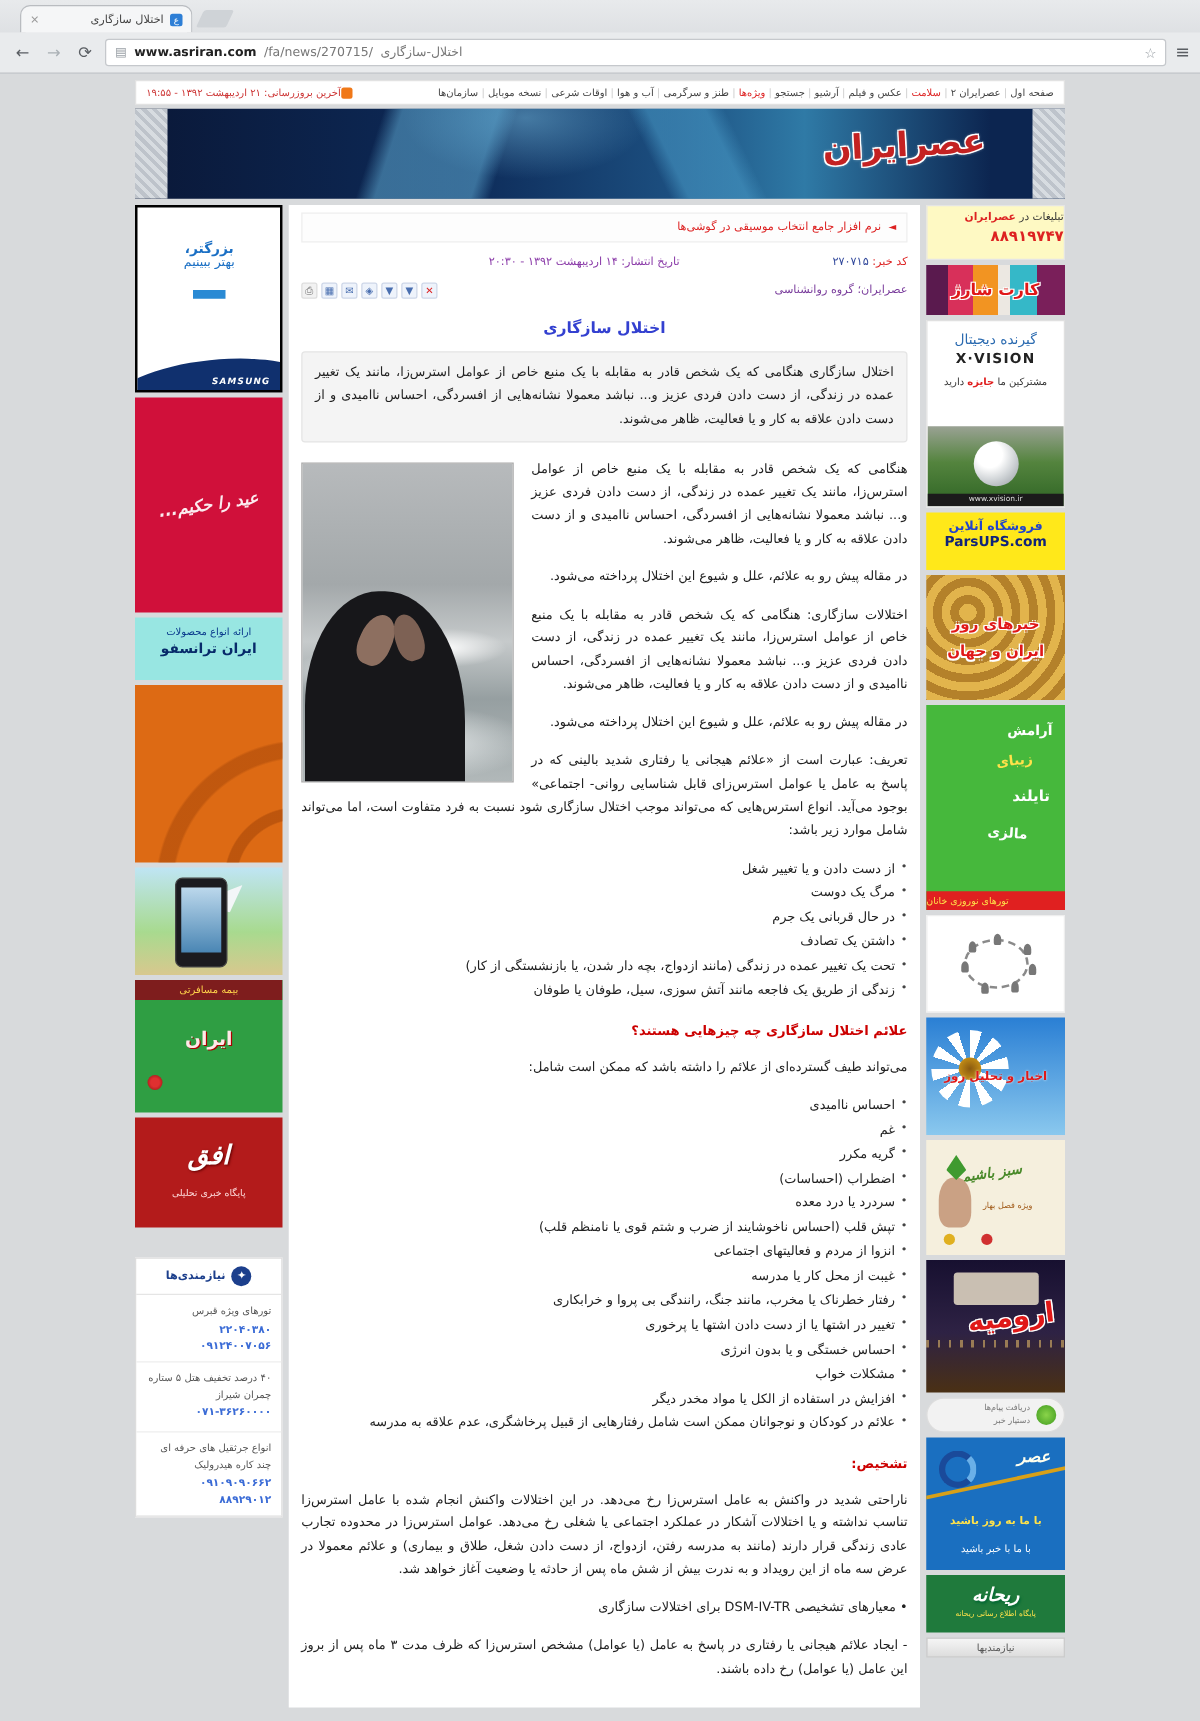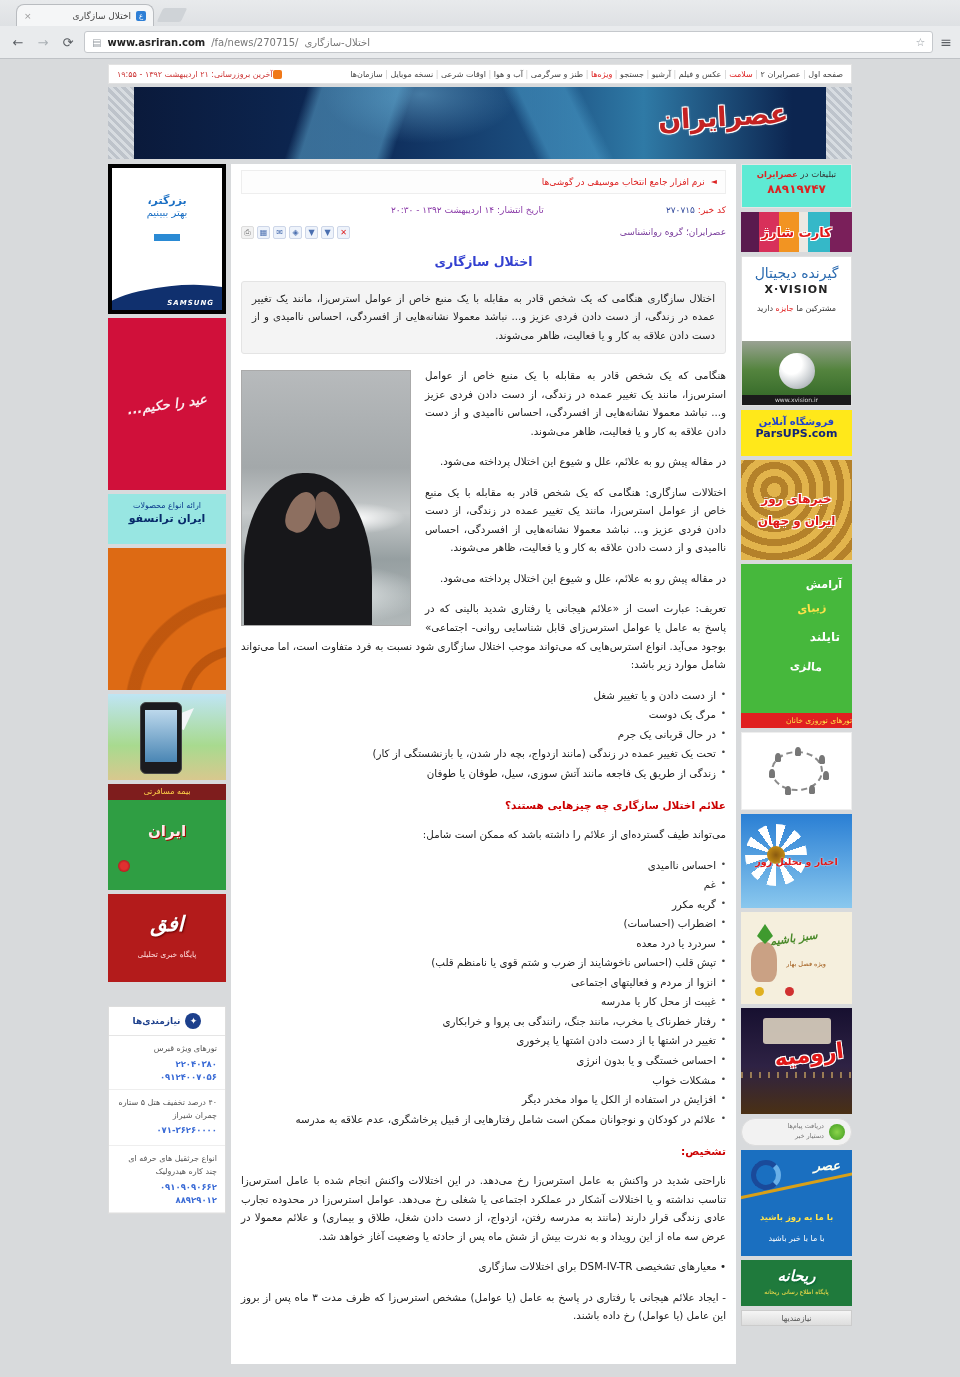--- a/index.html
+++ b/index.html
@@ -39,21 +39,21 @@
   .banner .orn.l{left:0}.banner .orn.r{right:0}
   .banner .logo{position:absolute;right:64px;top:14px;font-size:27px;font-weight:bold;color:#c42222;transform:rotate(-3deg);
     text-shadow:-1px -1px 0 #fff,1px -1px 0 #fff,-1px 1px 0 #fff,1px 1px 0 #fff,0 0 3px #fff}
   
   .cols{display:flex;gap:5px;margin-top:5px;align-items:flex-start}
   .col-l{width:118px;flex:none}
   .col-c{flex:1;background:#fff;padding:6px 10px 10px;min-height:1200px}
   .col-r{width:111px;flex:none}
   .ad{position:relative;overflow:hidden;margin-bottom:4px;direction:rtl;cursor:pointer}
   
-  .ad-samsung{height:150px;background:#fff;border:4px solid #000000}
+  .ad-samsung{height:150px;background:#fff;border:2px solid #000000}
   .ad-samsung .l1{color:#1a6fc4;font-weight:bold;font-size:11px;text-align:center;margin-top:26px}
   .ad-samsung .l2{color:#1a6fc4;font-size:10px;text-align:center}
   .ad-samsung .dash{width:26px;height:7px;background:#2a8ad4;margin:16px auto 0}
   .ad-samsung .curve{position:absolute;bottom:-28px;left:-20px;width:160px;height:52px;background:#10306e;border-radius:50% 50% 0 0;transform:rotate(-6deg)}
   .ad-samsung .brand{position:absolute;bottom:3px;right:8px;color:#fff;font-size:7px;font-weight:bold;letter-spacing:1px;font-style:italic}
   .ad-redcal{height:172px;background:#d0103a;display:flex;align-items:center;justify-content:center}
   .ad-redcal .cal{color:#fff;font-size:13px;font-style:italic;font-weight:bold;transform:rotate(-8deg);opacity:.92}
   .ad-transfo{height:50px;background:#98e6e2;text-align:center;padding-top:7px}
   .ad-transfo .l1{font-size:8px;color:#0a3a8c}
   .ad-transfo .l2{font-size:11px;color:#072a6a;font-weight:bold;margin-top:2px}
@@ -73,45 +73,45 @@
   .ad-ofogh .cal{color:#fff;font-size:21px;font-weight:bold;font-style:italic;margin-top:18px;text-shadow:1px 1px 2px #600}
   .ad-ofogh .sub{color:#ffdede;font-size:7.5px;margin-top:14px}
   .classifieds{margin-top:24px;background:#fff;border:1px solid #ddd;direction:rtl}
   .cl-head{display:flex;align-items:center;justify-content:center;gap:5px;border-bottom:1px solid #e5e5e5;padding:6px 4px}
   .compass{width:16px;height:16px;border-radius:50%;background:#1c3f8c;color:#fff;font-size:9px;line-height:16px;text-align:center;flex:none}
   .cl-title{font-size:9px;color:#1c3f8c;font-weight:bold}
   .cl-entry{padding:7px 8px;border-bottom:1px solid #eee}
   .cl-text{font-size:8px;color:#555;line-height:1.6}
   .cl-phone{font-size:8.5px;color:#3a6bd6;font-weight:bold;margin-top:3px;direction:ltr;text-align:right}
   
-  .ad-adshdr{height:44px;background:#5eead4;border:1px solid #e5e5e5;text-align:center;padding-top:4px}
+  .ad-adshdr{height:44px;background:#fef9c3;border:1px solid #e5e5e5;text-align:right;padding-top:4px}
   .ad-adshdr .t1{font-size:8.5px}.ad-adshdr .t1 b{color:#d22}
   .ad-adshdr .phone{color:#d22;font-weight:bold;font-size:12px;margin-top:3px;letter-spacing:1px}
   .ad-stripes{height:40px;background:linear-gradient(90deg,#5a1a4e 0 16%,#d8305a 16% 34%,#f29422 34% 52%,#ece8e2 52% 60%,#35b8c8 60% 80%,#7a1f5a 80% 100%);display:flex;align-items:center;justify-content:center}
   .ad-stripes .t{color:#e01818;font-weight:bold;font-size:13px;text-shadow:-1px -1px 0 #fff,1px -1px 0 #fff,-1px 1px 0 #fff,1px 1px 0 #fff}
   .ad-xvision{height:150px;background:#fff;border:1px solid #e0e0e0;text-align:center}
-  .ad-xvision .l1{color:#2a6ab0;font-size:14px;margin-top:8px}
+  .ad-xvision .l1{color:#2a6ab0;font-size:11px;margin-top:8px}
   .ad-xvision .brand{color:#222;font-weight:bold;font-size:11px;letter-spacing:1px;margin-top:2px}
   .ad-xvision .l2{font-size:8px;margin-top:8px;color:#333}
-  .ad-xvision .l2 .jz{color:#e02020;font-weight:normal}
+  .ad-xvision .l2 .jz{color:#e02020;font-weight:bold}
   .ad-xvision .field{position:absolute;bottom:0;left:0;right:0;height:64px;background:linear-gradient(#9aa294 0%,#54843e 45%,#2e6424 100%)}
   .ad-xvision .ball{position:absolute;bottom:16px;left:50%;margin-left:-18px;width:36px;height:36px;border-radius:50%;background:radial-gradient(circle at 35% 30%,#fff 0 30%,#cfd3d6 60%,#8f969b 100%)}
   .ad-xvision .bar{position:absolute;bottom:0;left:0;right:0;height:10px;background:#1b1b1b;color:#ddd;font-size:6px;line-height:10px}
   .ad-parsups{height:46px;background:#ffe81a;text-align:center;padding-top:6px}
   .ad-parsups .l1{color:#2244cc;font-weight:bold;font-size:10px}
   .ad-parsups .l2{color:#10237a;font-weight:bold;font-size:11px;direction:ltr}
   .ad-coins{height:100px;background:repeating-radial-gradient(circle at 30% 30%,#e2b44c 0 7px,#b4812a 7px 14px);display:flex;flex-direction:column;align-items:center;justify-content:center;gap:8px}
   .ad-coins .t{color:#e01818;font-weight:bold;font-size:12px;text-shadow:-1px -1px 0 #fff,1px 1px 0 #fff,1px -1px 0 #fff,-1px 1px 0 #fff}
   .ad-travel{height:164px;background:#46b83c}
   .ad-travel .w{position:absolute;color:#fff;font-weight:bold}
   .ad-travel .w1{top:14px;right:10px;font-size:11px}
   .ad-travel .w2{top:38px;right:26px;color:#ffe24a;font-size:11px;transform:rotate(-6deg)}
   .ad-travel .w3{top:66px;right:12px;font-size:12px}
   .ad-travel .w4{top:96px;right:30px;color:#fff;font-size:11px;transform:rotate(4deg)}
-  .ad-travel .strip{position:absolute;bottom:0;left:0;right:0;height:15px;background:#e02020;color:#ffe24a;font-size:7.5px;text-align:right;line-height:15px}
+  .ad-travel .strip{position:absolute;bottom:0;left:0;right:0;height:15px;background:#e02020;color:#ffe24a;font-size:7.5px;text-align:left;line-height:15px}
   .ad-people{height:78px;background:#fff;border:1px solid #eee;display:flex;align-items:center;justify-content:center}
   .ad-people .ring{width:52px;height:40px;border:2px dashed #8a8a8a;border-radius:50%;position:relative}
   .ad-people .ring i{position:absolute;width:6px;height:9px;background:#777;border-radius:50% 50% 20% 20%}
   .ad-daisy{height:94px;background:linear-gradient(#2a7fd4,#8ac8ee);display:flex;align-items:center;justify-content:center}
   .ad-daisy .flower{position:absolute;left:4px;top:10px;width:62px;height:62px;border-radius:50%;
     background:repeating-conic-gradient(#fff 0 18deg,rgba(255,255,255,0) 18deg 36deg)}
   .ad-daisy .core{position:absolute;left:26px;top:32px;width:18px;height:18px;border-radius:50%;background:radial-gradient(#8a5a10,#d8a018)}
   .ad-daisy .t{position:relative;color:#e01818;font-weight:bold;font-size:9.5px;text-shadow:0 0 2px #fff}
   .ad-sprout{height:92px;background:#f5efdd}
   .ad-sprout .cal{position:absolute;right:34px;top:20px;color:#4a8a2a;font-size:11px;font-weight:bold;font-style:italic;transform:rotate(-8deg)}
@@ -303,20 +303,21 @@
         </div>
         <div class="p">هنگامی که یک شخص قادر به مقابله با یک منبع خاص از عوامل استرس‌زا، مانند یک تغییر عمده در زندگی، از دست دادن فردی عزیز و... نباشد معمولا نشانه‌هایی از افسردگی، احساس ناامیدی و از دست دادن علاقه به کار و یا فعالیت، ظاهر می‌شوند.</div>
         <div class="p">در مقاله پیش رو به علائم، علل و شیوع این اختلال پرداخته می‌شود.</div>
         <div class="p">اختلالات سازگاری: هنگامی که یک شخص قادر به مقابله با یک منبع خاص از عوامل استرس‌زا، مانند یک تغییر عمده در زندگی، از دست دادن فردی عزیز و... نباشد معمولا نشانه‌هایی از افسردگی، احساس ناامیدی و از دست دادن علاقه به کار و یا فعالیت، ظاهر می‌شوند.</div>
         <div class="p">در مقاله پیش رو به علائم، علل و شیوع این اختلال پرداخته می‌شود.</div>
         <div class="p">تعریف: عبارت است از «علائم هیجانی یا رفتاری شدید بالینی که در پاسخ به عامل یا عوامل استرس‌زای قابل شناسایی روانی- اجتماعی» بوجود می‌آید. انواع استرس‌هایی که می‌تواند موجب اختلال سازگاری شود نسبت به فرد متفاوت است، اما می‌تواند شامل موارد زیر باشد:</div>
         <ul class="blist">
             <li>از دست دادن و یا تغییر شغل</li>
             <li>مرگ یک دوست</li>
             <li>در حال قربانی یک جرم</li>
+            <li>داشتن یک تصادف</li>
             <li>تحت یک تغییر عمده در زندگی (مانند ازدواج، بچه دار شدن، یا بازنشستگی از کار)</li>
             <li>زندگی از طریق یک فاجعه مانند آتش سوزی، سیل، طوفان یا طوفان</li>
           </ul>
         <div class="h-red">علائم اختلال سازگاری چه چیزهایی هستند؟</div>
         <div class="p">می‌تواند طیف گسترده‌ای از علائم را داشته باشد که ممکن است شامل:</div>
         <ul class="blist">
             <li>احساس ناامیدی</li>
             <li>غم</li>
             <li>گریه مکرر</li>
             <li>اضطراب (احساسات)</li>

